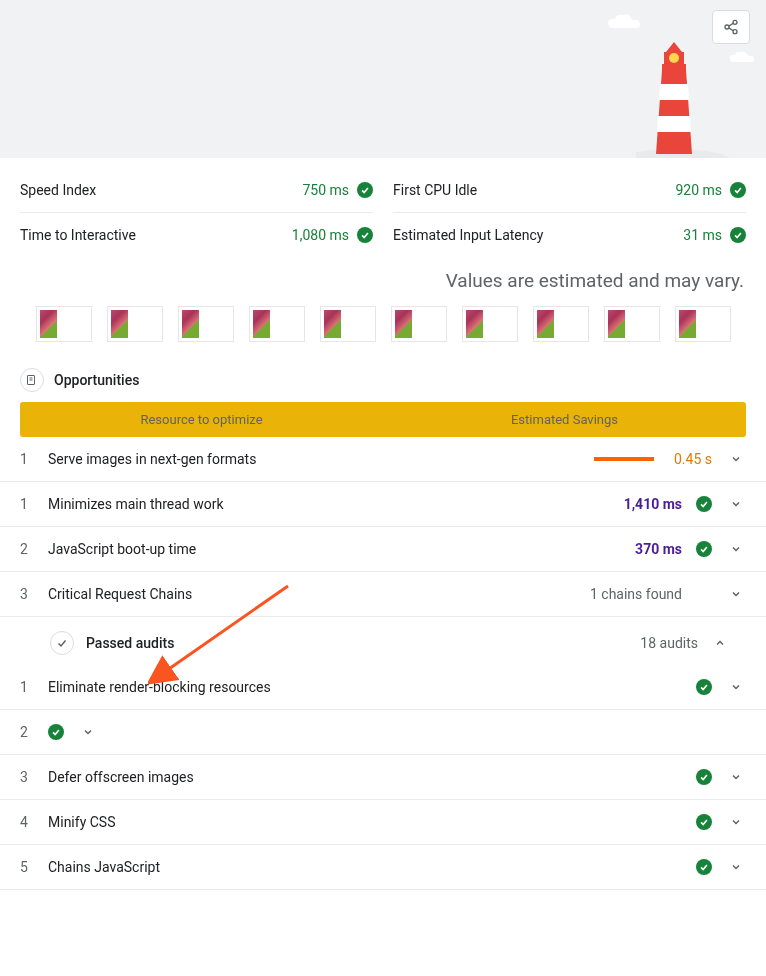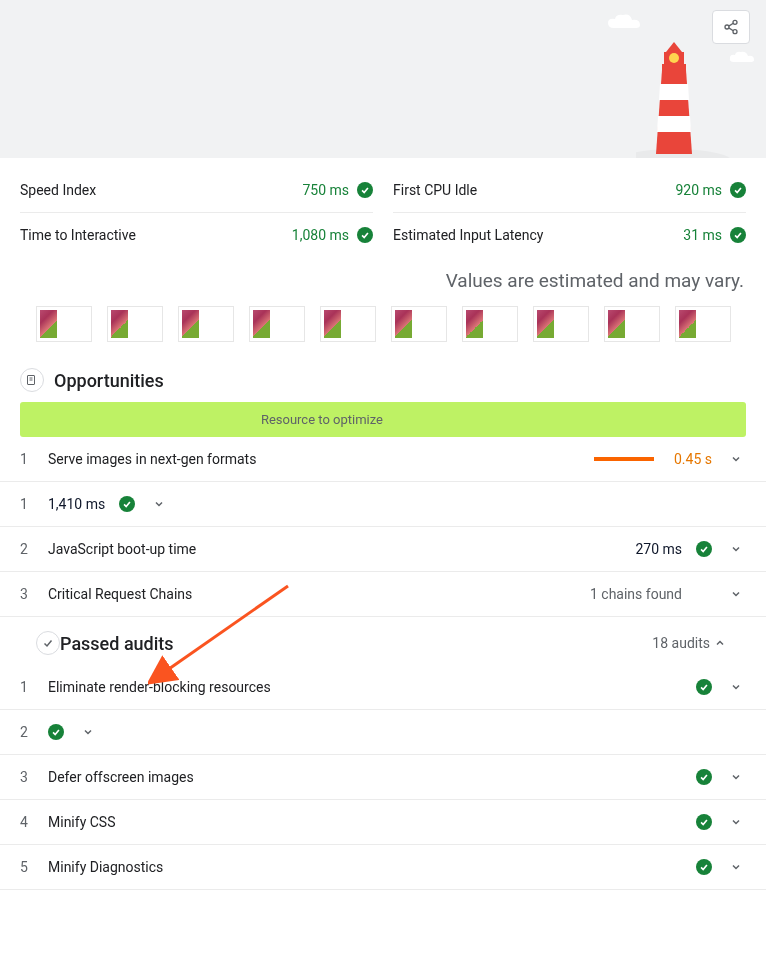--- a/index.html
+++ b/index.html
@@ -67,47 +67,48 @@
   background: linear-gradient(135deg,#b94a6f,#a93258,#d77 60%,#7a3 0);
 }
 .section-head {
   display: flex; align-items: center; gap: 10px;
   padding: 10px 20px 6px;
 }
 .section-icon {
   width: 24px; height: 24px; border-radius: 50%; border: 1px solid #dadce0;
   display:flex;align-items:center;justify-content:center;
 }
-.section-title { font-weight: 500; font-size: 18px; color: #202124; }
+.section-title { font-weight: 500; font-size: 14px; color: #202124; }
 .section-desc { color: #5f6368; padding: 4px 20px 10px; font-size: 14px; }
 .opp-header {
   display: grid; grid-template-columns: 1fr 1fr;
-  background: #bef264; color: #5f6368; font-size: 13px;
-  padding: 10px 0; text-align: right; margin: 4px 20px 0; border-radius:3px;
+  background: #eab308; color: #5f6368; font-size: 13px;
+  padding: 10px 0; text-align: center; margin: 4px 20px 0; border-radius:3px;
 }
 .audit-row {
   display: flex; align-items: center; gap: 14px;
   padding: 12px 20px;
   border-bottom: 1px solid #ebebeb;
 }
 .audit-num { color: #5f6368; width: 14px; }
 .audit-label { flex: 1; color: #202124; }
 .audit-meta { color: #5f6368; }
-.audit-green { color: #0f172a; }
+.audit-green { color: #4c1d95; font-weight: bold; }
 .audit-orange { color: #e67700; }
 .savings-bar {
   width: 60px; height: 4px; background: #fa6400; margin-right: 6px;
 }
 .chevron {
   width: 20px; height: 20px; display:flex;align-items:center;justify-content:center;
   color:#5f6368;cursor:pointer;
 }
 .passed-head {
-  display: flex; align-items: center; 
+  display: flex; align-items: center; gap: 12px;
   padding: 14px 36px 10px;
+  margin-left: 14px;
 }
 .passed-head .spacer{flex:1;}
 .passed-count { color: #5f6368; }
 .arrow-annot{
   position:absolute; left:148px; top:576px; pointer-events:none;
 }
 .page { position: relative; }
 </style>
 </head>
 <body>
@@ -208,52 +209,54 @@
         <svg width="12" height="12" viewBox="0 0 24 24" fill="none" stroke="#5f6368" stroke-width="2">
           <rect x="3" y="3" width="14" height="18" rx="1"></rect>
           <line x1="7" y1="8" x2="13" y2="8"></line>
           <line x1="7" y1="12" x2="13" y2="12"></line>
         </svg>
       </span>
   <span class="section-title">Opportunities</span>
 </div>
 <div class="opp-header">
   <span>Resource to optimize</span>
+  <span>Estimated Savings</span>
 </div>
 <div class="audit-row">
   <span class="audit-num">1</span>
   <span class="audit-label">Serve images in next-gen formats</span>
   <span class="savings-bar"></span>
   <span class="audit-orange">0.45 s</span>
   <span class="chevron">
         <svg width="12" height="12" viewBox="0 0 24 24" fill="none" stroke="#5f6368" stroke-width="3">
           <polyline points="6,9 12,15 18,9"></polyline>
         </svg>
       </span>
 </div>
 
 
 <div class="audit-row">
   <span class="audit-num">1</span>
+  <span class="audit-label">Minimizes main thread work</span>
   <span class="audit-green">1,410 ms</span>
   <span class="pass-circle">
         <svg viewBox="0 0 24 24" fill="none" stroke="#fff" stroke-width="4">
           <polyline points="5,13 10,18 19,7"></polyline>
         </svg>
       </span>
   <span class="chevron">
         <svg width="12" height="12" viewBox="0 0 24 24" fill="none" stroke="#5f6368" stroke-width="3">
           <polyline points="6,9 12,15 18,9"></polyline>
         </svg>
       </span>
 </div>
 <div class="audit-row">
   <span class="audit-num">2</span>
   <span class="audit-label">JavaScript boot-up time</span>
-  <span class="audit-green">270 ms</span>
+  <span class="audit-green">370 ms</span>
   <span class="pass-circle">
         <svg viewBox="0 0 24 24" fill="none" stroke="#fff" stroke-width="4">
           <polyline points="5,13 10,18 19,7"></polyline>
         </svg>
       </span>
   <span class="chevron">
         <svg width="12" height="12" viewBox="0 0 24 24" fill="none" stroke="#5f6368" stroke-width="3">
           <polyline points="6,9 12,15 18,9"></polyline>
         </svg>
       </span>
@@ -337,21 +340,21 @@
           </svg>
         </span>
         <span class="chevron">
           <svg width="12" height="12" viewBox="0 0 24 24" fill="none" stroke="#5f6368" stroke-width="3">
             <polyline points="6,9 12,15 18,9"></polyline>
           </svg>
         </span>
       </div>
       <div class="audit-row">
         <span class="audit-num">5</span>
-        <span class="audit-label">Minify Diagnostics</span>
+        <span class="audit-label">Chains JavaScript</span>
         <span class="pass-circle">
           <svg viewBox="0 0 24 24" fill="none" stroke="#fff" stroke-width="4">
             <polyline points="5,13 10,18 19,7"></polyline>
           </svg>
         </span>
         <span class="chevron">
           <svg width="12" height="12" viewBox="0 0 24 24" fill="none" stroke="#5f6368" stroke-width="3">
             <polyline points="6,9 12,15 18,9"></polyline>
           </svg>
         </span>

